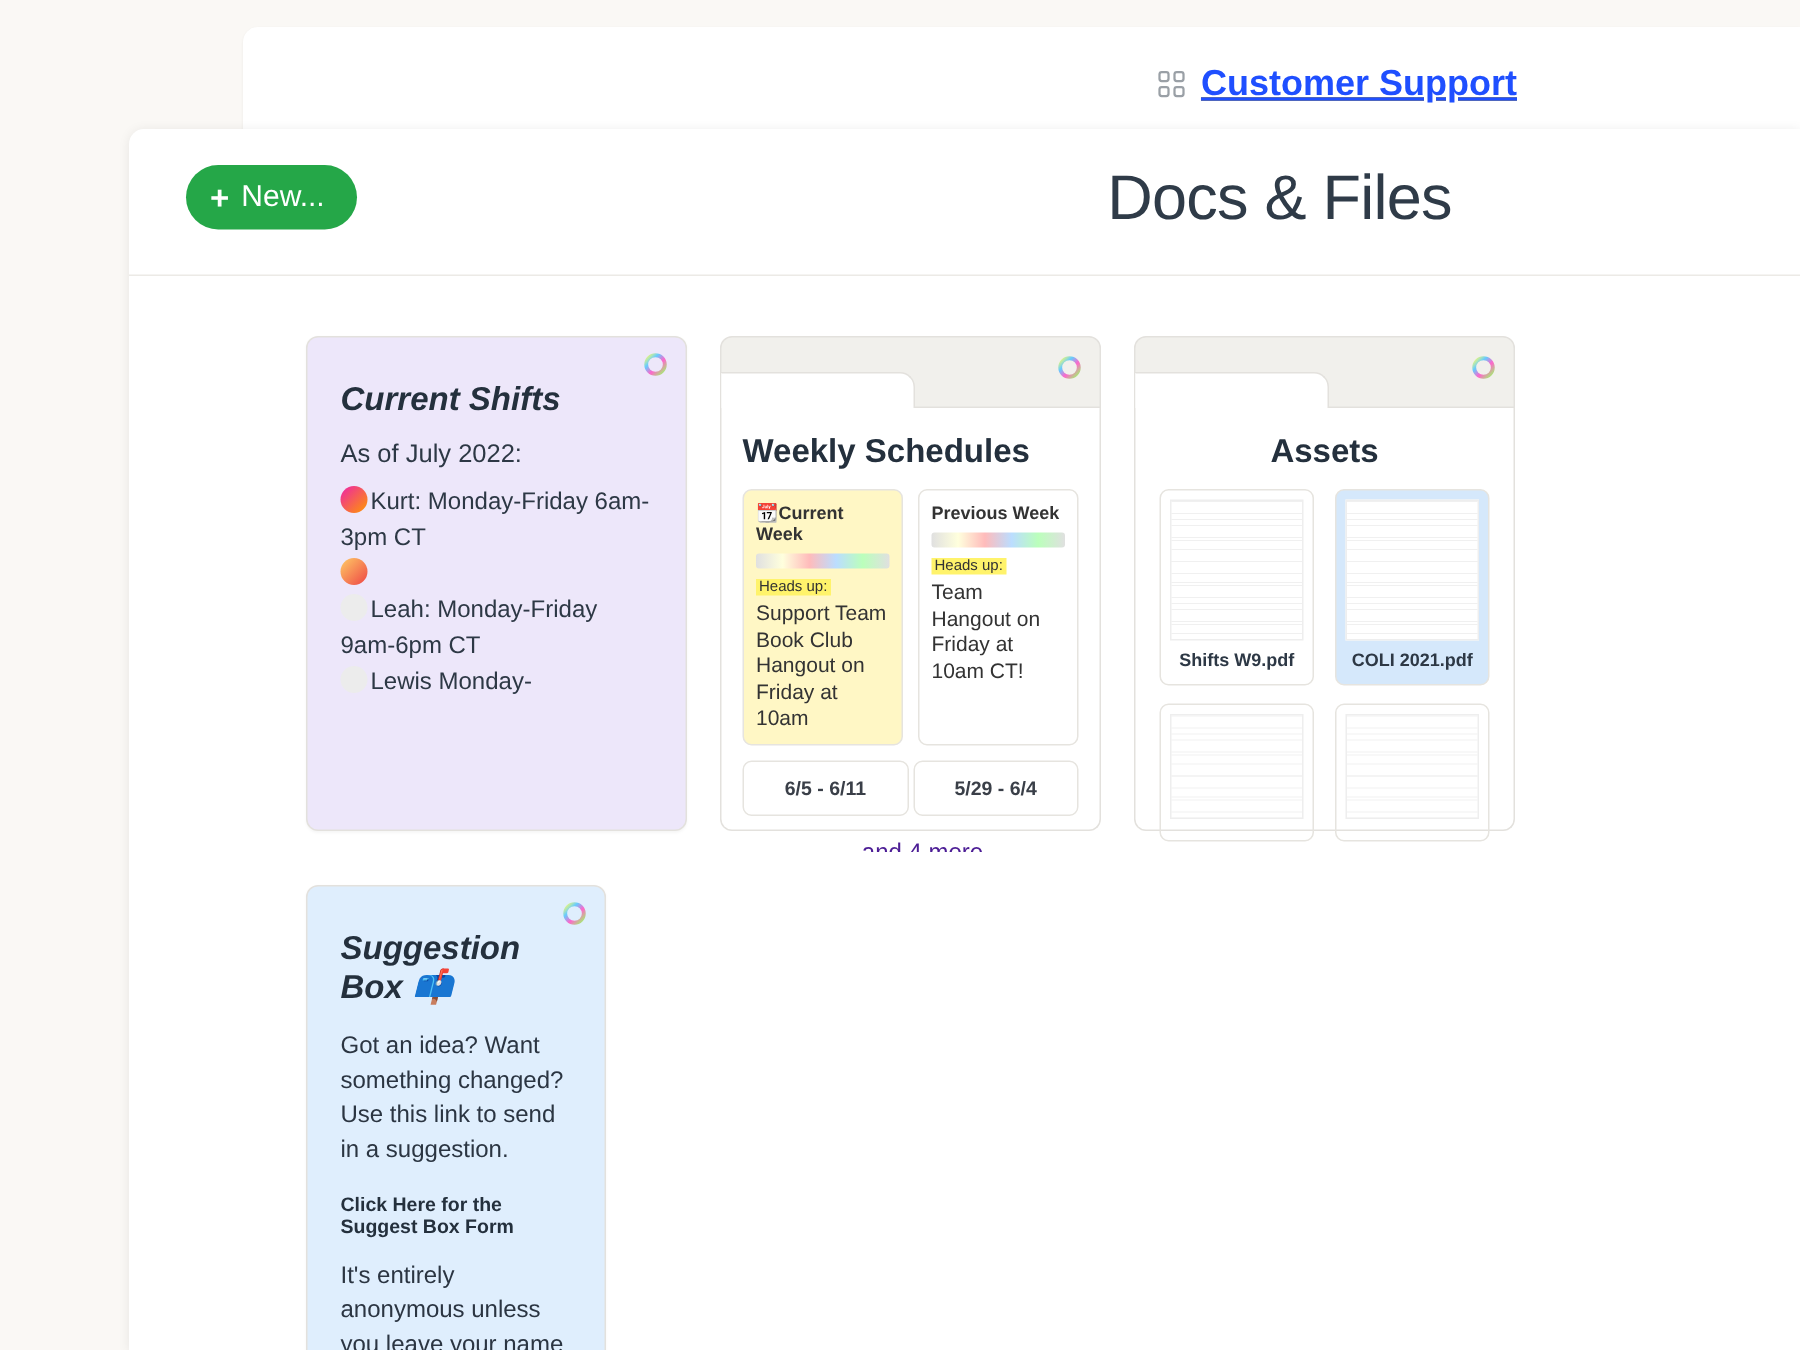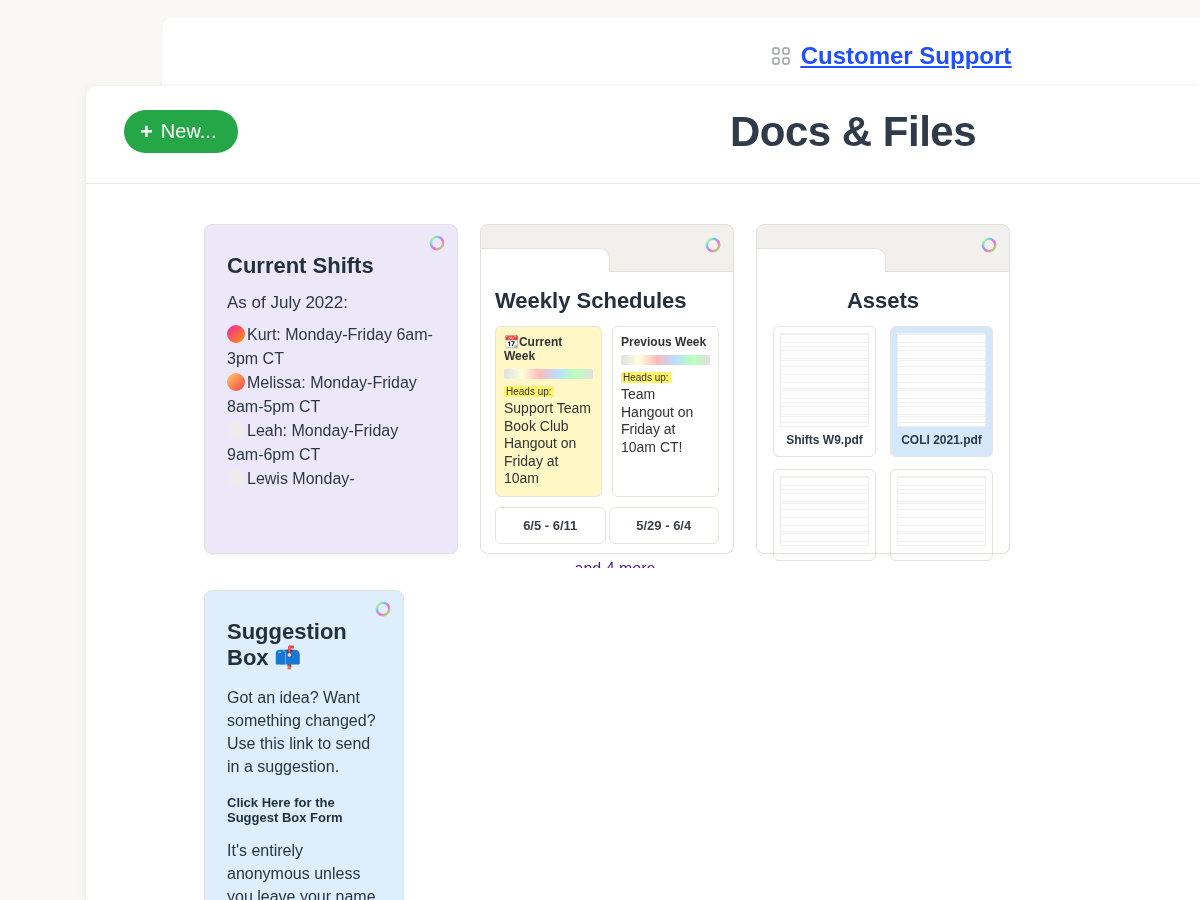--- a/index.html
+++ b/index.html
@@ -49,21 +49,21 @@
     border:none; border-radius: 999px;
     font-size:20px; font-weight:500;
     padding: 10px 22px 10px 16px;
     display:flex; align-items:center; gap:8px;
     cursor:pointer;
   }
   .new-btn .plus { font-size:22px; line-height:1; font-weight:700;}
   .page-title {
     position:absolute; left:0; right:0;
     text-align:center;
-    font-size:42px; font-weight:700;
+    font-size:42px; font-weight:400;
     color:#2f3b48;
     letter-spacing:-0.5px;
     margin-left: 420px;
   }
   .cards-area {
     padding: 40px 0 0 118px;
     display:flex; flex-wrap:wrap;
     gap: 22px;
     align-content:flex-start;
   }
@@ -76,21 +76,21 @@
     overflow:hidden;
     box-shadow: 0 1px 2px rgba(0,0,0,.04);
   }
   .ring {
     position:absolute; top:10px; right:12px;
     width:16px; height:16px;
   }
   .ring svg { width:100%; height:100%; }
   .card.purple { background:#ede7fa; }
   .card-pad { padding: 28px 22px 18px; }
-  .card h3 { font-size:22px; font-weight:800; color:#24303d; line-height:1.2; }
+  .card h3 { font-size:22px; font-weight:800; color:#24303d; line-height:1.2;font-style:italic; }
   .card .intro { margin-top:14px; font-size:17px; color:#2d3845; }
   .shift-list { margin-top:10px; font-size:16px; color:#2d3845; line-height:1.5; }
   .shift-list span.avatar {
     display:inline-block; width:18px;height:18px; border-radius:50%;
     vertical-align:-3px; margin-right:2px;
   }
   .av1{background:linear-gradient(135deg,#e2a,#f90);}
   .av2{background:linear-gradient(135deg,#fc6,#e44);}
   .av3{background:linear-gradient(135deg,#8cf,#b5f);}
   .av4{background:#ececec;}
@@ -207,21 +207,21 @@
                 <stop offset="1" stop-color="#9f6"></stop>
         </linearGradient>
             </defs>
           </svg>
       </span>
       <div class="card-pad">
         <h3>Current Shifts</h3>
         <div class="intro">As of July 2022:</div>
         <div class="shift-list">
           <div><span class="avatar av1"></span><span>Kurt: Monday-Friday 6am-3pm CT</span></div>
-          <div><span class="avatar av2"></span><span>Melissa: Monday-Friday 8am-5pm CT</span></div>
+          <div><span class="avatar av2"></span></div>
           <div><span class="avatar av4"></span><span>Leah: Monday-Friday 9am-6pm CT</span></div>
           <div><span class="avatar av4"></span><span>Lewis Monday-</span></div>
         </div>
       </div>
     </div>
 
     <div class="folder-card">
       <div class="folder-top">
         <span class="ring" style="top:12px;right:12px;position:absolute">
           <svg viewBox="0 0 16 16">

